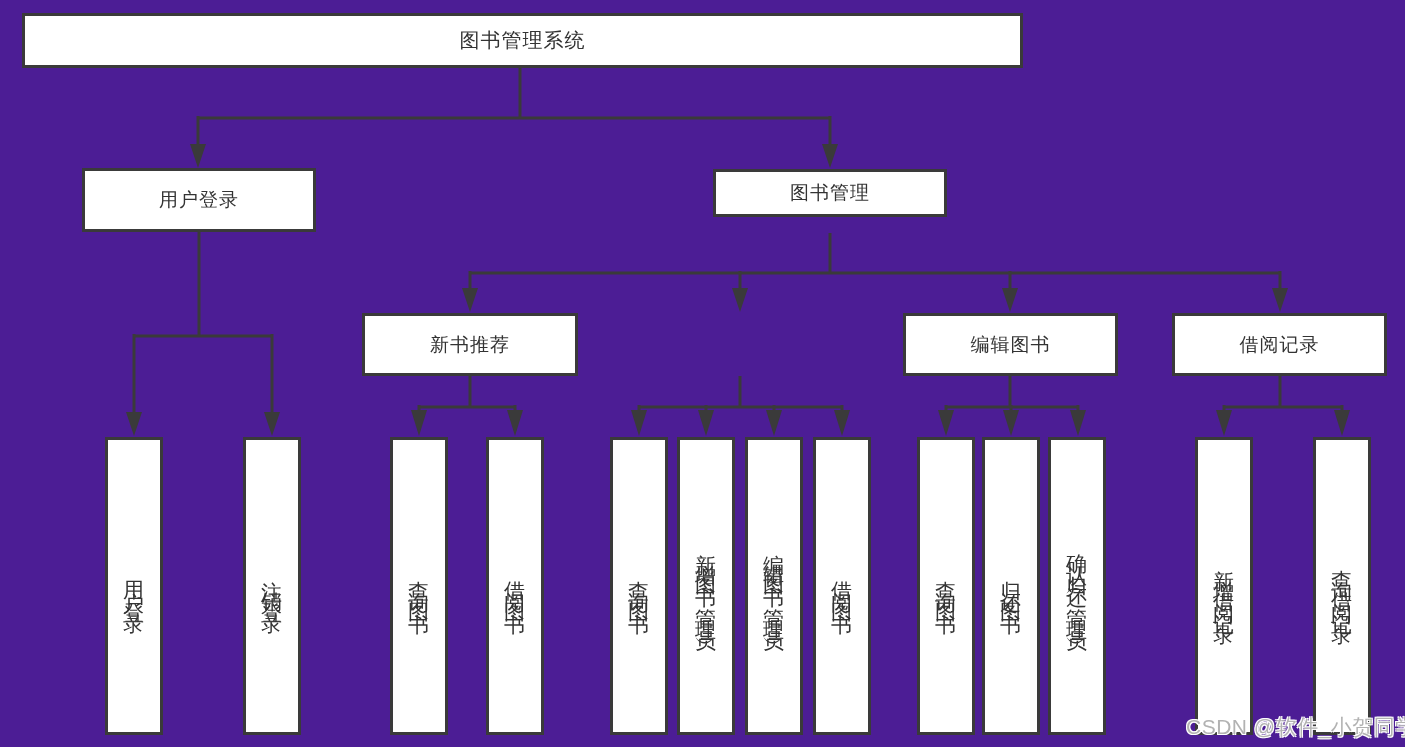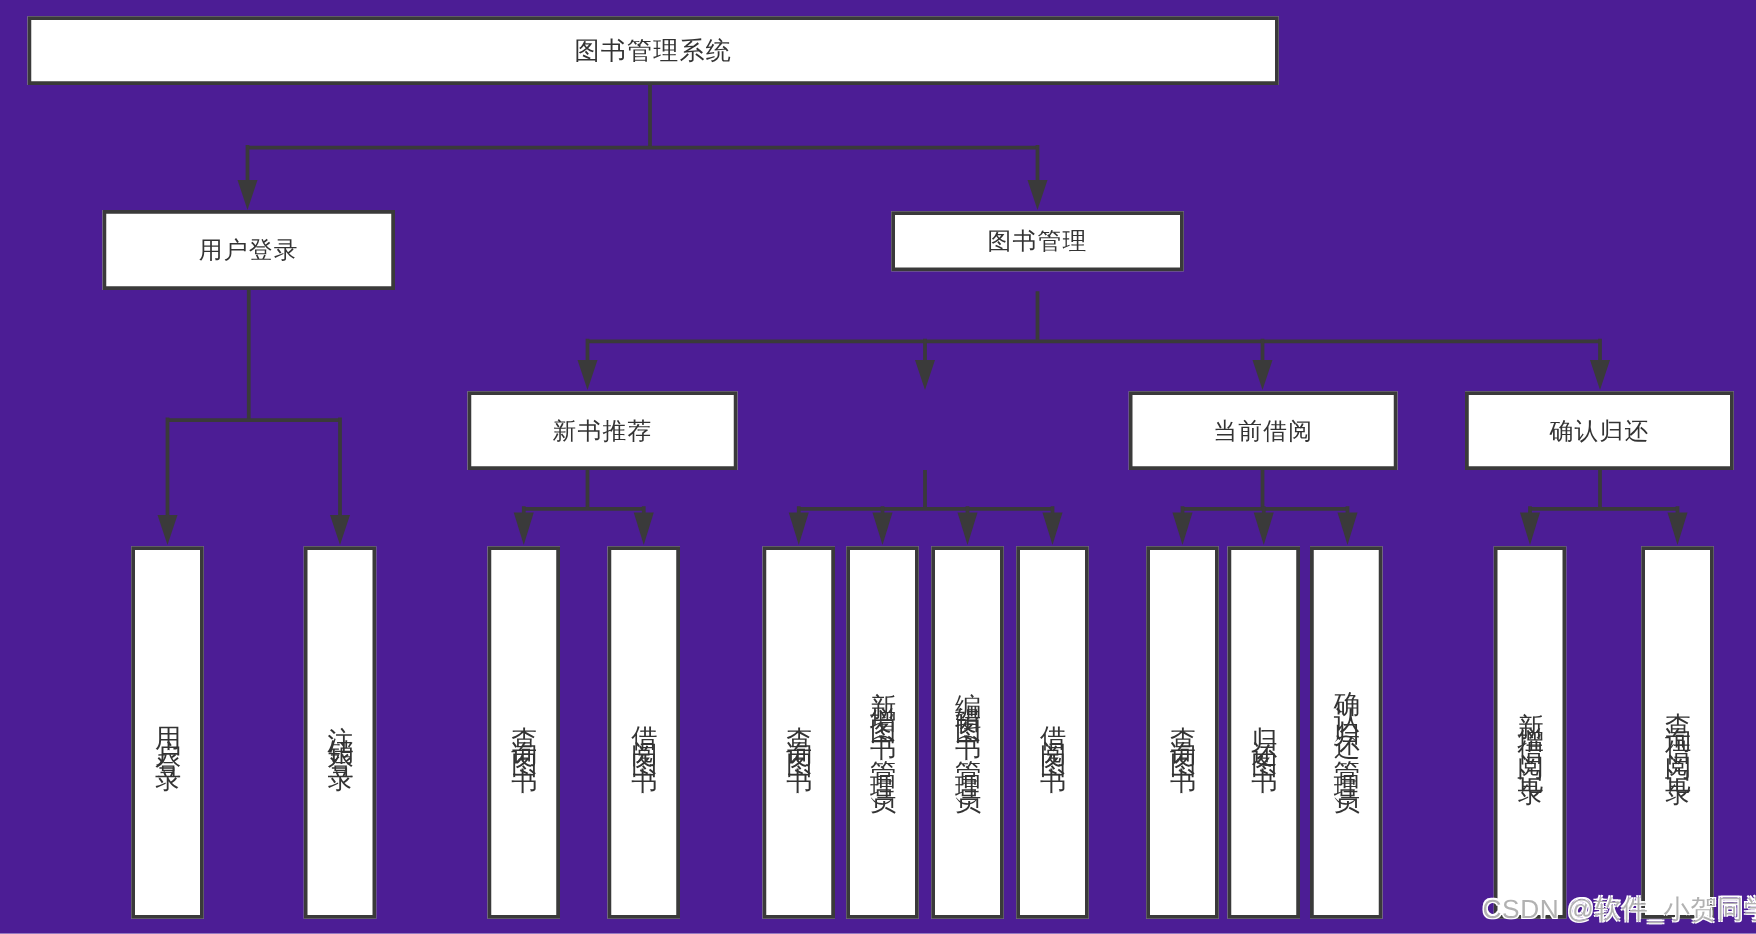--- a/index.html
+++ b/index.html
@@ -139,28 +139,28 @@
     <span>图书管理系统</span>
   </div>
 
   <div class="node h-node" style="left:82px; top:168px; width:234px; height:64px;">
     <span>用户登录</span>
   </div>
   <div class="node h-node" style="left:713px; top:169px; width:234px; height:48px;">
     <span>图书管理</span>
   </div>
 
-  <div class="node h-node" style="left:374px; top:313px; width:216px; height:63px;">
+  <div class="node h-node" style="left:362px; top:313px; width:216px; height:63px;">
     <span>新书推荐</span>
   </div>
   <div class="node h-node" style="left:903px; top:313px; width:215px; height:63px;">
-    <span>当前借阅</span>
+    <span>编辑图书</span>
   </div>
   <div class="node h-node" style="left:1172px; top:313px; width:215px; height:63px;">
-    <span>确认归还</span>
+    <span>借阅记录</span>
   </div>
 
   <div class="node leaf" style="left:105px;">
     <span class="vtext">用户登录</span>
   </div>
   <div class="node leaf" style="left:243px;">
     <span class="vtext">注销登录</span>
   </div>
 
   <div class="node leaf" style="left:390px;">

